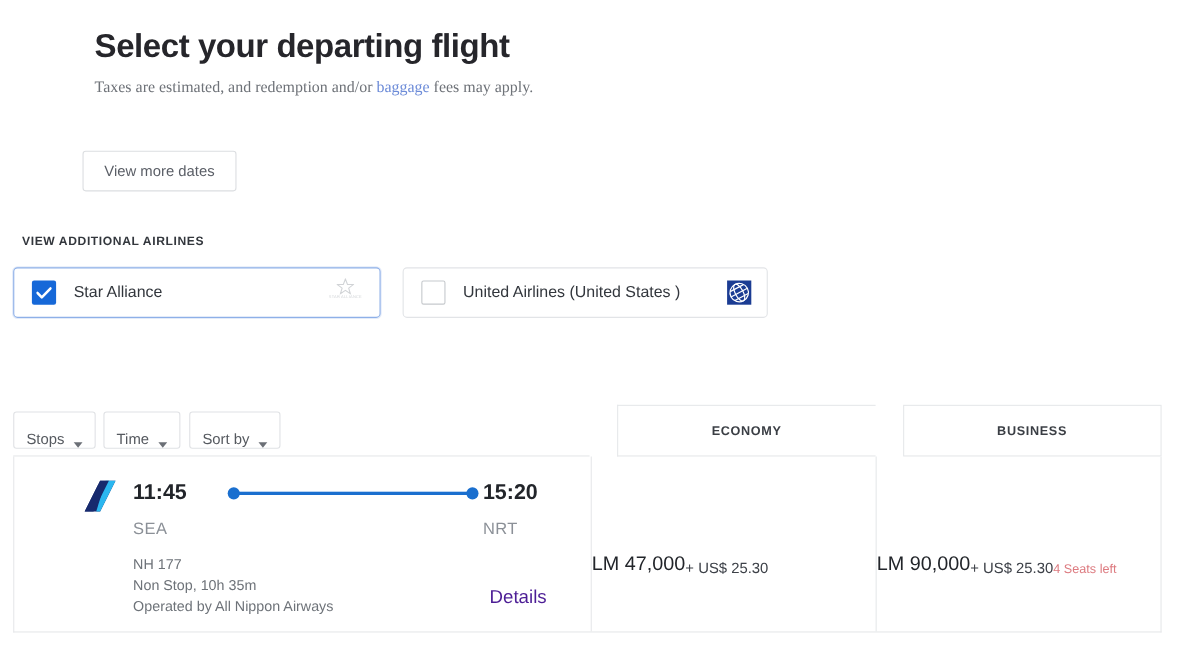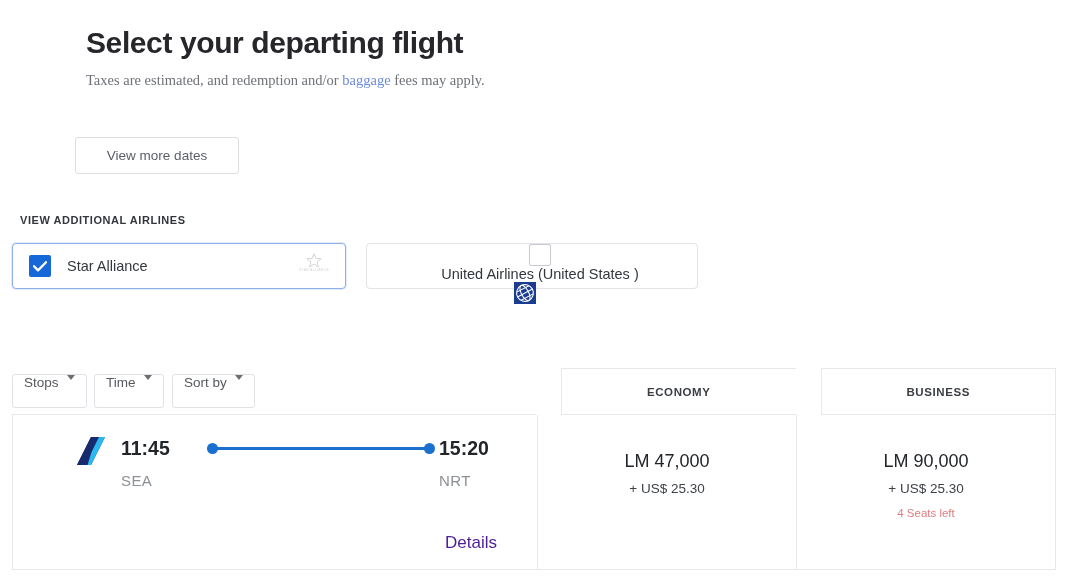--- a/index.html
+++ b/index.html
@@ -20,21 +20,21 @@
     letter-spacing: -0.4px; margin: 0; line-height: 34px;
   }
   .page-subtitle {
     margin: 10px 0 0 0; font-size: 14.5px; color: #6e7278; line-height: 20px; font-family: Liberation Serif, serif;
   }
   .inline-link { color: #6c8bd8; cursor: pointer; }
 
   
   .view-dates-btn {
     position: absolute; left: 75px; top: 137px;
-    width: 164px; height: 37px;
+    width: 140px; height: 37px;
     background: #fff; border: 1px solid #dcdee1; border-radius: 3px;
     font-size: 13.5px; color: #5a5e66;
     display: flex; align-items: center; justify-content: center;
     cursor: pointer; font-family: inherit;
   }
 
   
   .airlines-label {
     position: absolute; left: 10px; top: 214px;
     font-size: 11px; font-weight: bold; color: #33373d;
@@ -47,21 +47,20 @@
     display: flex; align-items: center; cursor: pointer;
   }
   .airline-card.selected {
     left: 12px; top: 243px; width: 334px;
     border: 1.5px solid #8eb0e8;
     box-shadow: 0 0 0 1px rgba(142,176,232,0.25);
   }
   .airline-card.plain {
     left: 366px; top: 243px; width: 332px;
     border: 1px solid #e2e4e7;
-    flex-direction: column;
   }
   .cb {
     width: 22px; height: 22px; margin-left: 16px; flex: 0 0 auto;
     border-radius: 2px; display: flex; align-items: center; justify-content: center;
   }
   .cb.checked { background: #1668d8; }
   .cb.unchecked { background: #fff; border: 1px solid #c6c9cd; }
   .cb svg { display: block; }
   .airline-name {
     margin-left: 16px; font-size: 14.5px; color: #33373d; flex: 1 1 auto;
@@ -76,21 +75,21 @@
     font-size: 3.6px; color: #9aa0a6; text-align: center; letter-spacing: 0.2px;
     white-space: nowrap; overflow: hidden;
   }
   
   .ua-mark { width: 22px; height: 22px; background: #1b3c93; position: relative; overflow: hidden; }
 
   
   .chip {
     position: absolute; top: 374px; height: 34px;
     background: #fff; border: 1px solid #e0e2e5; border-radius: 3px;
-    display: flex; align-items: flex-start; padding: 0 11px;
+    display: flex; align-items: flex-end; padding: 0 11px;
     font-size: 13.5px; color: #55595f; cursor: pointer; font-family: inherit;
   }
   .chip .caret {
     margin-left: 8px; width: 0; height: 0;
     border-left: 4.5px solid transparent; border-right: 4.5px solid transparent;
     border-top: 5px solid #6b6f76;
   }
   #chip-stops { left: 12px; }
   #chip-time { left: 94px; }
   #chip-sort { left: 172px; }
@@ -138,21 +137,21 @@
   .code-spacer { width: 236px; }
   .meta { padding-left: 108px; margin-top: 14px; }
   .meta div { font-size: 13px; color: #6e7379; line-height: 19px; }
   .details-link {
     position: absolute; left: 432px; top: 118px;
     font-size: 17px; color: #4c1d95; cursor: pointer;
   }
 
   .fare-cell {
     flex: 1 1 0; border-left: 1px solid #e6e8ea;
-    display: flex; flex-direction: column; align-items: center;
+    display: flex; flex-direction: row; align-items: center;
     justify-content: flex-start; padding-top: 35px; cursor: pointer;
   }
   .fare-miles { font-size: 18px; color: #22252a; line-height: 22px; }
   .fare-tax { font-size: 13.5px; color: #3d4148; margin-top: 9px; }
   .fare-seats { font-size: 11.5px; color: #dd7b80; margin-top: 11px; }
 </style>
 </head>
 <body>
 
 <div class="page">
@@ -252,20 +251,25 @@
         <div class="codes">
           <div class="code-left">
             <div class="time-code">SEA</div>
           </div>
           <div class="code-spacer"></div>
           <div class="code-left">
             <div class="time-code">NRT</div>
           </div>
         </div>
 
+        <div class="meta">
+          <div>NH 177</div>
+          <div>Non Stop, 10h 35m</div>
+          <div>Operated by All Nippon Airways</div>
+        </div>
 
         <span class="details-link">Details</span>
       </div>
 
       <div class="fare-cell">
         <div class="fare-miles">LM 47,000</div>
         <div class="fare-tax">+ US$ 25.30</div>
         <div class="fare-seats"></div>
       </div>
 

